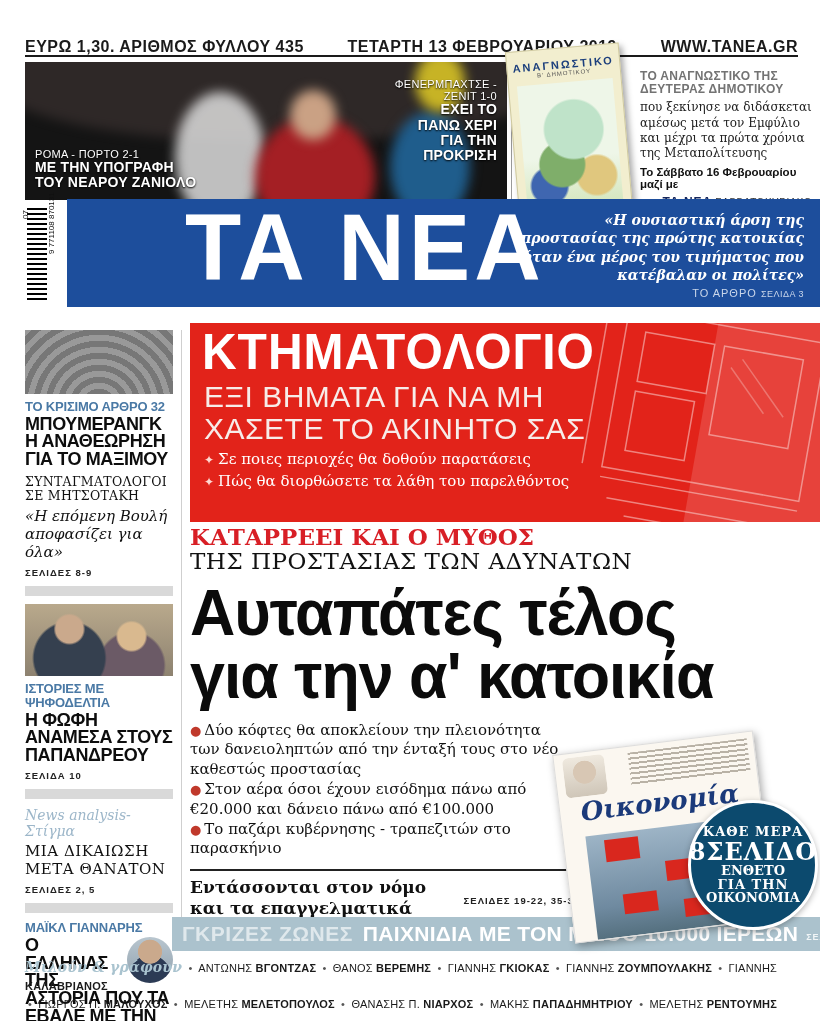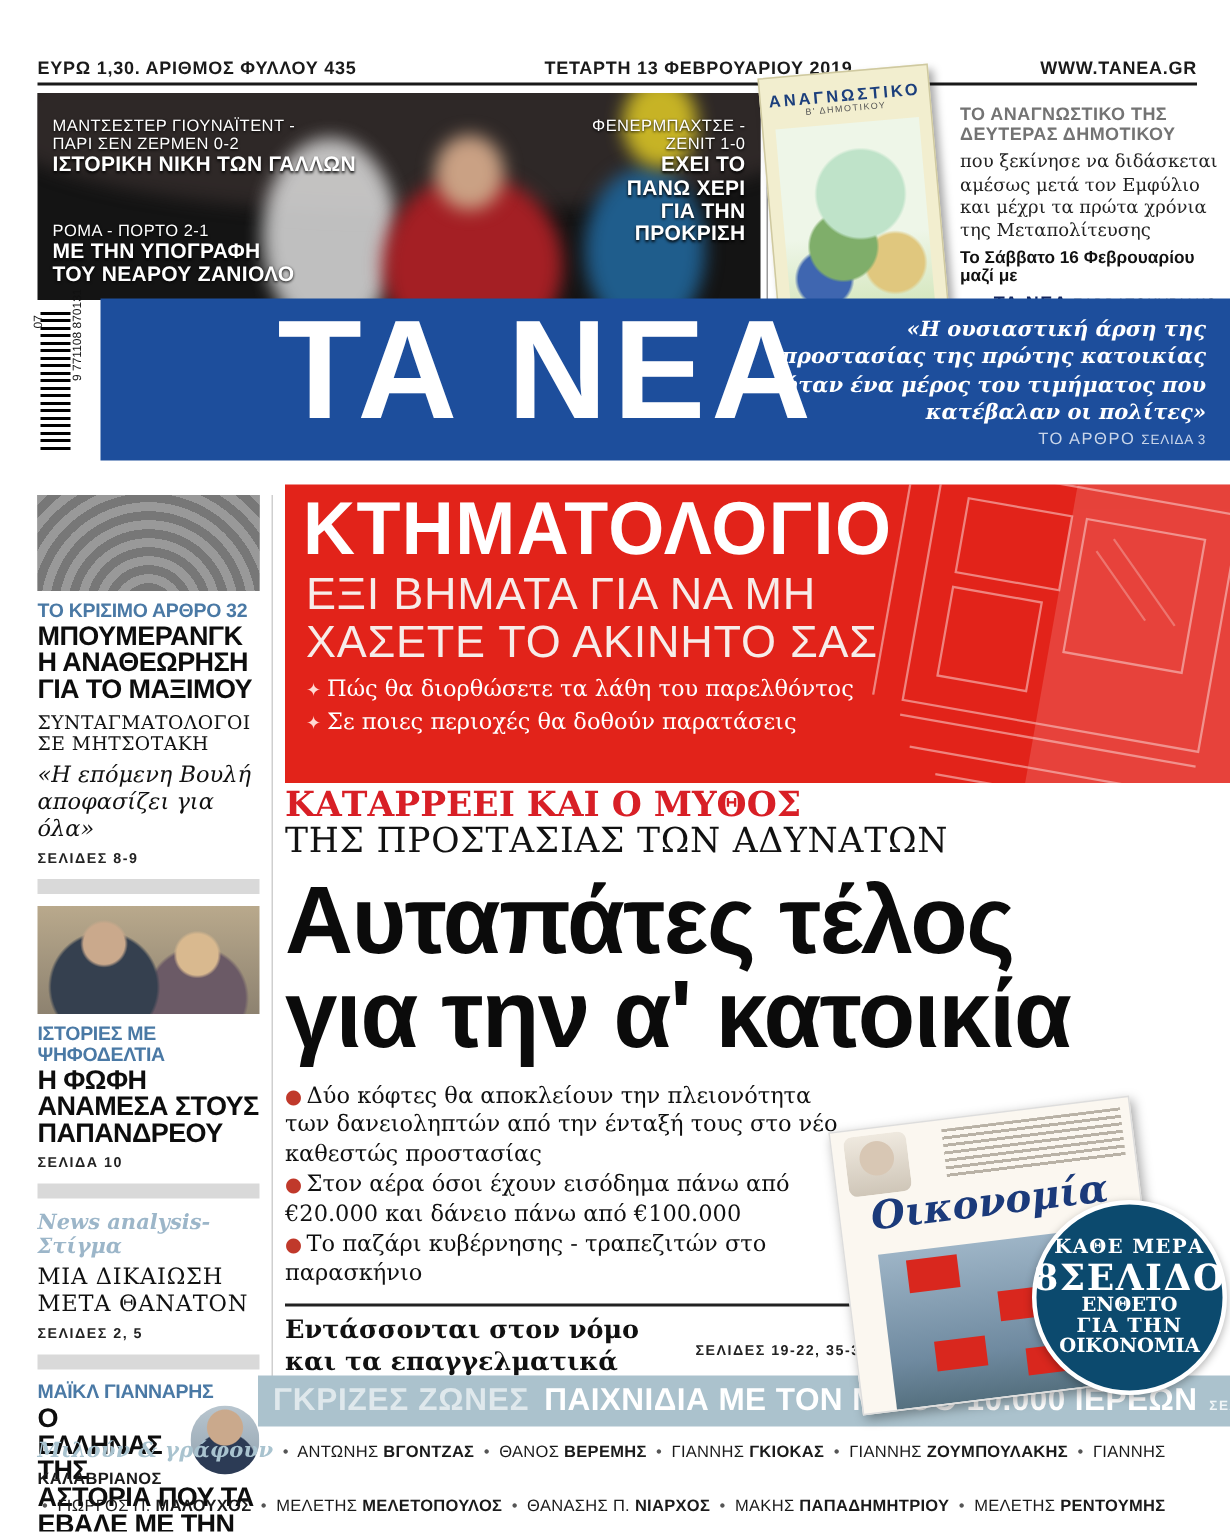--- a/index.html
+++ b/index.html
@@ -2,21 +2,21 @@
 <html><head>
 <meta charset="utf-8">
 <style>
   html,body{margin:0;padding:0;}
   body{width:820px;height:1021px;position:relative;background:#fff;overflow:hidden;
        font-family:"Liberation Sans",sans-serif;color:#111;}
   .abs{position:absolute;}
 
   
   .topbar{left:25px;right:22px;top:38px;display:flex;justify-content:space-between;
-          font-size:12px;font-weight:bold;letter-spacing:.5px;color:#1a1a1a;}
+          font-size:16px;font-weight:bold;letter-spacing:.5px;color:#1a1a1a;}
   .toprule{left:25px;width:773px;top:55px;height:2px;background:#1a1a1a;}
 
   
   .photostrip{left:25px;top:62px;width:482px;height:138px;background:#141414;overflow:hidden;}
   .blob{position:absolute;border-radius:50%;filter:blur(6px);}
   .cap{position:absolute;color:#fff;line-height:1.1;text-shadow:0 1px 2px #000;}
   .cap .k{font-size:11px;font-weight:400;letter-spacing:.3px;}
   .cap .t{font-size:14px;font-weight:800;letter-spacing:.2px;}
   .pre{white-space:pre-line;}
   .vrule{left:511px;top:62px;width:1px;height:138px;background:#9a9a9a;}
@@ -74,21 +74,21 @@
   
   .sidebar{left:25px;top:330px;width:148px;}
   .sbrule{left:181px;top:330px;width:1px;height:618px;background:#cfcfcf;}
   .ph{width:148px;background:#888;position:relative;overflow:hidden;margin-bottom:6px;}
   .kick{color:#4a79a5;font-weight:800;font-size:13px;line-height:1.05;letter-spacing:-.2px;}
   .sbhead{color:#0d0d0d;font-weight:800;font-size:18px;line-height:.98;letter-spacing:-.4px;margin-top:2px;}
   .sbsub{font-family:"DejaVu Serif",serif;font-size:12.5px;letter-spacing:.3px;margin-top:6px;line-height:1.15;}
   .sbquote{font-family:"DejaVu Serif",serif;font-style:italic;font-size:15px;line-height:1.2;margin-top:4px;}
   .pgref{font-size:9.5px;font-weight:bold;letter-spacing:1px;color:#222;margin-top:6px;}
   .divider{height:10px;background:#d9d9d9;margin:8px 0;}
-  .kick-it{color:#9cb6c9;font-family:"DejaVu Serif",serif;font-style:italic;font-weight:bold;font-size:14px;}
+  .kick-it{color:#9cb6c9;font-family:"DejaVu Serif",serif;font-style:italic;font-weight:normal;font-size:14px;}
   .sbhead-serif{font-family:"DejaVu Serif",serif;font-size:15px;letter-spacing:.5px;line-height:1.2;margin-top:3px;}
   .circphoto{float:right;width:46px;height:46px;border-radius:50%;margin:2px 0 2px 4px;
              background:radial-gradient(circle at 50% 32%,#caa98c 0 30%,transparent 32%),
                         radial-gradient(circle at 50% 85%,#2c3b55 0 45%,transparent 47%),
                         linear-gradient(#b9c6cf,#8fa0ad);}
 
   
   .maincol{left:190px;top:525px;width:630px;}
   .mk-red{color:#d81f26;font-family:"DejaVu Serif",serif;font-weight:bold;font-size:23px;line-height:1.05;}
   .mk-black{color:#111;font-family:"DejaVu Serif",serif;font-size:23px;line-height:1.1;letter-spacing:.5px;}
@@ -144,25 +144,20 @@
 </div>
 <div class="abs toprule"></div>
 
 <div class="abs photostrip">
   <div class="blob" style="left:-30px;top:-40px;width:560px;height:120px;background:#3a3130;opacity:.7;"></div>
   <div class="blob" style="left:150px;top:30px;width:90px;height:130px;background:#ddd;opacity:.85;"></div>
   <div class="blob" style="left:230px;top:55px;width:120px;height:120px;background:#a41f24;"></div>
   <div class="blob" style="left:265px;top:28px;width:46px;height:50px;background:#caa184;"></div>
   <div class="blob" style="left:365px;top:50px;width:80px;height:110px;background:#1f5d8c;"></div>
   <div class="blob" style="left:390px;top:-10px;width:50px;height:60px;background:#d8c325;opacity:.9;"></div>
-  <div class="cap" style="left:10px;top:16px;">
-    <div class="k pre">ΜΑΝΤΣΕΣΤΕΡ ΓΙΟΥΝΑΪΤΕΝΤ -
-ΠΑΡΙ ΣΕΝ ΖΕΡΜΕΝ 0-2</div>
-    <div class="t">ΙΣΤΟΡΙΚΗ ΝΙΚΗ ΤΩΝ ΓΑΛΛΩΝ</div>
-  </div>
   <div class="cap" style="left:10px;top:86px;">
     <div class="k pre">ΡΟΜΑ - ΠΟΡΤΟ 2-1</div>
     <div class="t pre">ΜΕ ΤΗΝ ΥΠΟΓΡΑΦΗ
 ΤΟΥ ΝΕΑΡΟΥ ΖΑΝΙΟΛΟ</div>
   </div>
   <div class="cap" style="right:10px;top:16px;text-align:right;">
     <div class="k pre">ΦΕΝΕΡΜΠΑΧΤΣΕ -
 ΖΕΝΙΤ 1-0</div>
     <div class="t pre">ΕΧΕΙ ΤΟ
 ΠΑΝΩ ΧΕΡΙ
@@ -214,22 +209,22 @@
       <line x1="70" y1="210" x2="250" y2="210"></line>
       <line x1="90" y1="225" x2="230" y2="225"></line>
       <path d="M170 60 l40 40 M180 50 l50 50" stroke="rgba(255,255,255,.35)"></path>
     </g>
     <rect x="150" y="0" width="150" height="250" fill="rgba(255,255,255,.18)"></rect>
   </svg>
   <div class="rb-title">ΚΤΗΜΑΤΟΛΟΓΙΟ</div>
   <div class="rb-sub pre">ΕΞΙ ΒΗΜΑΤΑ ΓΙΑ ΝΑ ΜΗ
 ΧΑΣΕΤΕ ΤΟ ΑΚΙΝΗΤΟ ΣΑΣ</div>
   <div class="rb-bullets">
+    <div><span class="dot">✦</span><span>Σε ποιες περιοχές θα δοθούν παρατάσεις</span></div>
     <div><span class="dot">✦</span><span>Πώς θα διορθώσετε τα λάθη του παρελθόντος</span></div>
-    <div><span class="dot">✦</span><span>Σε ποιες περιοχές θα δοθούν παρατάσεις</span></div>
   </div>
 </div>
 
 <div class="abs sbrule"></div>
 <div class="abs sidebar">
   <div class="ph" style="height:64px;background:
       repeating-radial-gradient(circle at 50% 120%,#777 0 6px,#999 6px 12px),linear-gradient(#555,#aaa);filter:grayscale(1);"></div>
   <div class="kick">ΤΟ ΚΡΙΣΙΜΟ ΑΡΘΡΟ 32</div>
   <div class="sbhead">ΜΠΟΥΜΕΡΑΝΓΚ Η ΑΝΑΘΕΩΡΗΣΗ ΓΙΑ ΤΟ ΜΑΞΙΜΟΥ</div>
   <div class="sbsub">ΣΥΝΤΑΓΜΑΤΟΛΟΓΟΙ ΣΕ ΜΗΤΣΟΤΑΚΗ</div>

